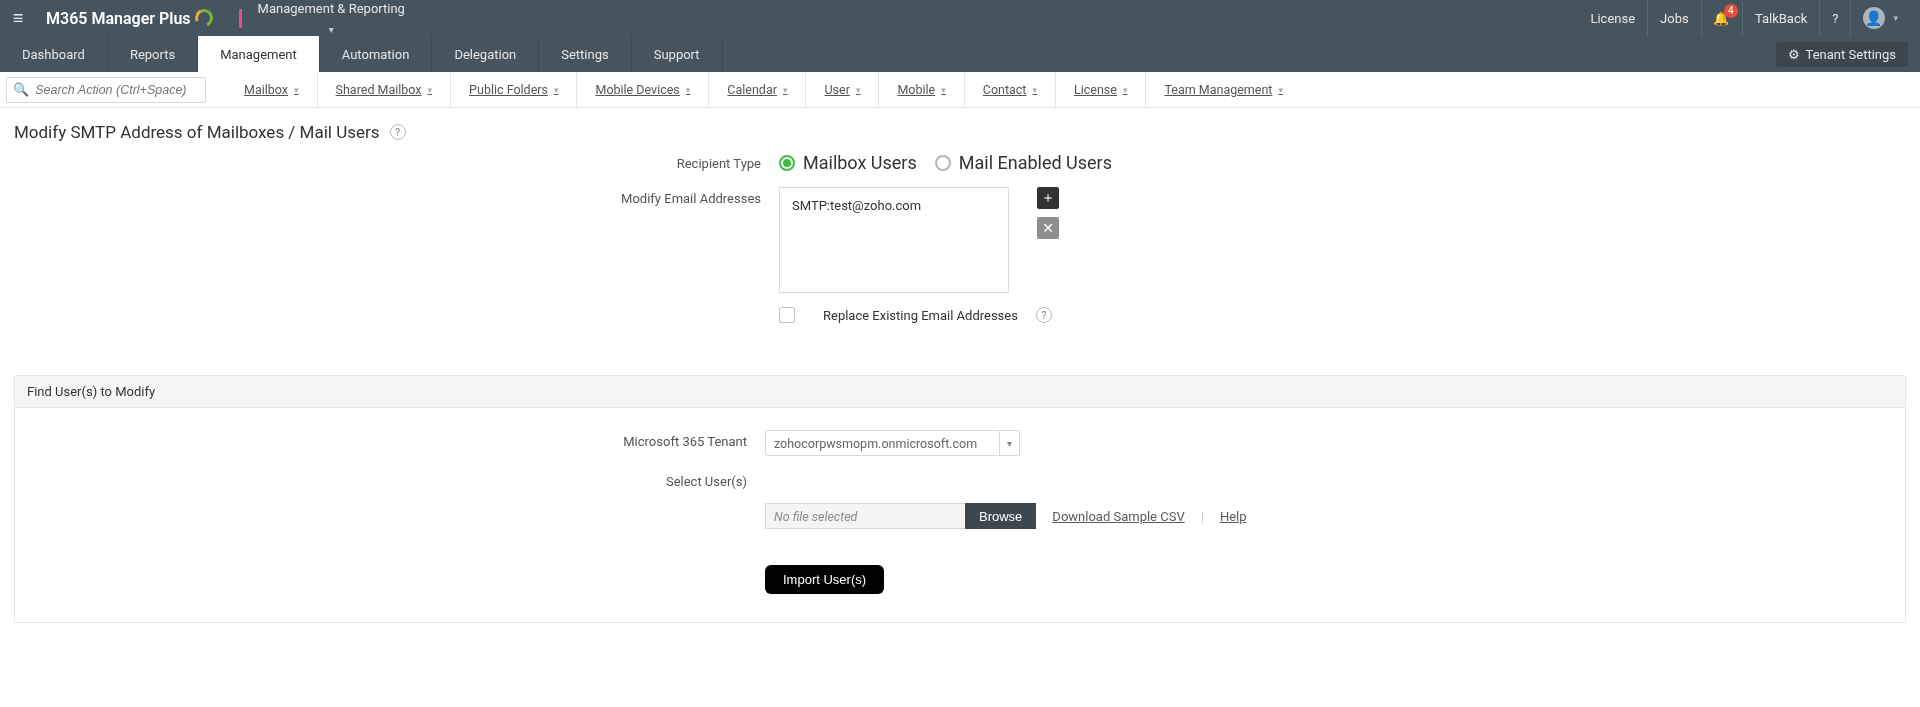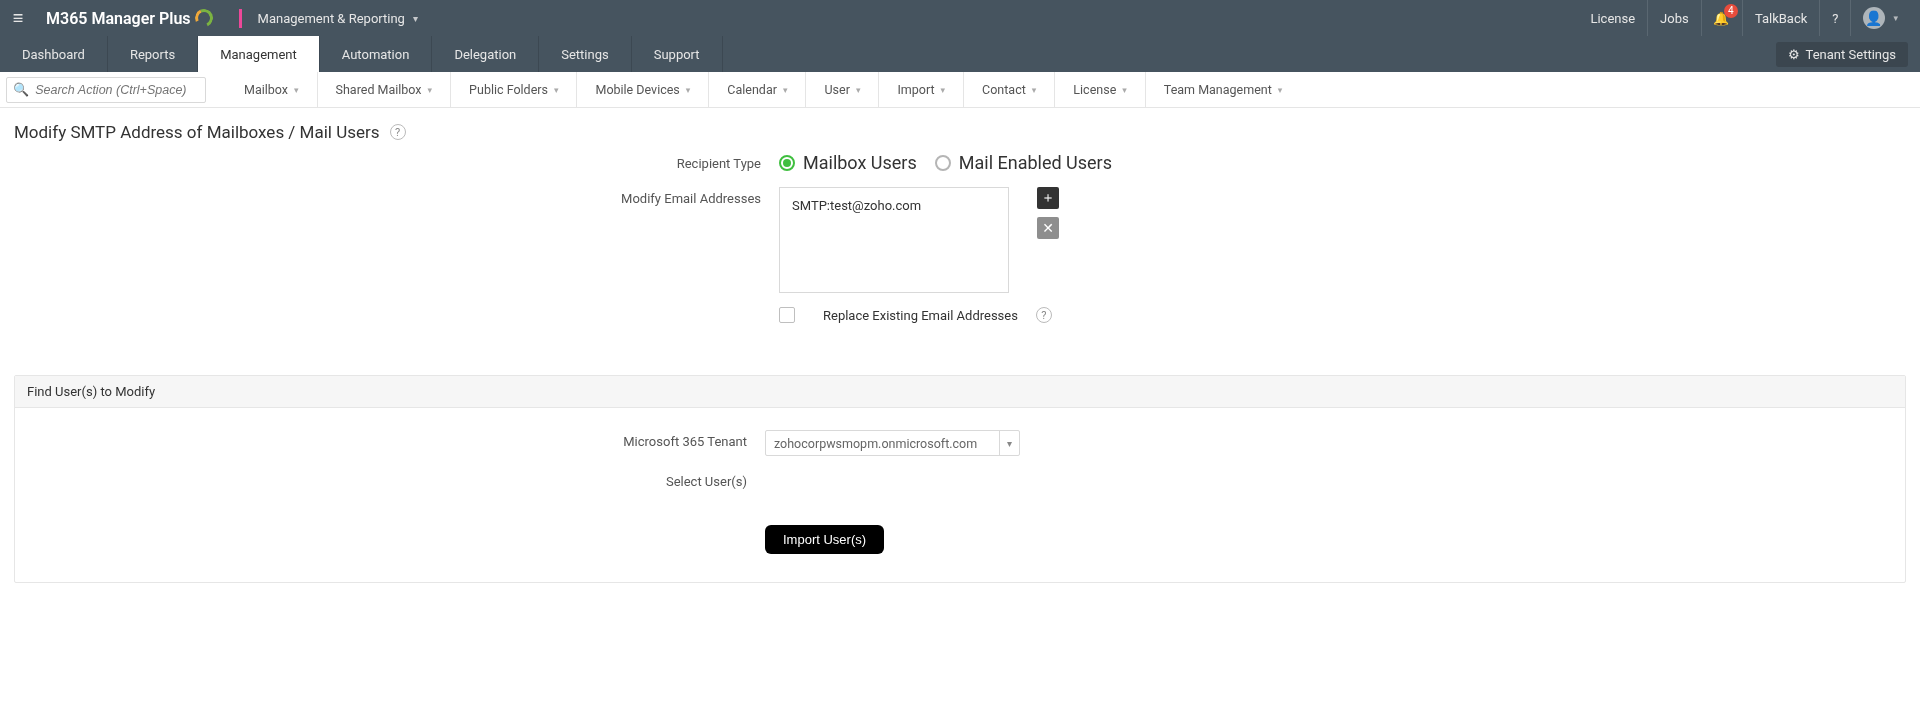--- a/index.html
+++ b/index.html
@@ -4,42 +4,42 @@
 <style>
   * { box-sizing: border-box; margin: 0; padding: 0; }
   body { font-family: -apple-system, "Segoe UI", Roboto, Arial, sans-serif; font-size: 13px; color: #333; background:#fff; }
 
   
   .topbar { height: 36px; background:#46545f; display:flex; align-items:center; color:#e6e6e6; font-size:13px; }
   .hamburger { width:36px; text-align:center; cursor:pointer; font-size:18px;}
   .brand { font-weight:600; font-size:16px; color:#fff; padding:0 10px; display:flex; align-items:center; gap:4px;}
   .brand-accent { display:inline-block; width:18px; height:18px; border:3px solid #7bb341; border-left-color:#f0a93a; border-radius:50%; border-bottom-color:transparent; transform:rotate(20deg);}
   .brand-wrap { display:flex; align-items:center; border-right:3px solid #ec4899; padding-right:16px;}
-  .topnav-left { display:flex; align-items:center; gap:8px; padding-left:16px; cursor:pointer;}
+  .topnav-left { display:flex; align-items:center; gap:8px; padding-left:16px; cursor:pointer;flex-direction:column;}
   .topnav-left .chev { font-size:10px; opacity:.8;}
   .topbar-right { margin-left:auto; display:flex; align-items:center; gap:0; padding-right:10px;}
   .topbar-right .tr-item { padding:0 12px; border-right:1px solid #5a6771; cursor:pointer; position:relative; display:flex; align-items:center; gap:6px; height:36px;}
   .topbar-right .tr-item:last-child { border-right:none;}
   .bell { position:relative; }
   .bell-badge { position:absolute; top:4px; right:4px; background:#e74c3c; color:#fff; font-size:10px; width:14px; height:14px; border-radius:50%; display:flex; align-items:center; justify-content:center; line-height:1;}
   .avatar { width:22px; height:22px; border-radius:50%; background:#aeb5ba; display:inline-flex; align-items:center; justify-content:center; color:#fff; font-size:14px;}
   .tri { font-size:9px; opacity:.7; margin-left:2px;}
 
   
   .navrow { height:36px; background:#46545f; display:flex; align-items:stretch; }
   .navtab { padding:0 22px; display:flex; align-items:center; color:#e6e6e6; cursor:pointer; font-size:13px; border-right:1px solid #3c4852;justify-content:flex-end;}
   .navtab.active { background:#fff; color:#333; }
   .navrow-right { margin-left:auto; display:flex; align-items:center; padding-right:6px;}
   .tenant-btn { background:#3b464f; color:#e6e6e6; padding:5px 12px; border-radius:3px; display:flex; align-items:center; gap:6px; cursor:pointer; font-size:13px; margin:4px 6px;}
 
   
   .toolbar { height:36px; border-bottom:1px solid #e5e5e5; display:flex; align-items:center; background:#fff; font-size:12.5px; color:#555;}
   .search-box { width:200px; height:26px; border:1px solid #d9d9d9; margin-left:6px; display:flex; align-items:center; padding:0 6px; color:#888; border-radius:2px; gap:6px;}
   .search-box input { border:none; outline:none; width:100%; font-size:12.5px; color:#333; font-style:italic;}
-  .tool-items { display:flex; align-items:center; gap:0; margin-left:20px;}
+  .tool-items { display:flex; align-items:center; gap:0; margin-left:20px;text-decoration:underline;}
   .tool-item { padding:0 18px; border-right:1px solid #e5e5e5; display:flex; align-items:center; gap:6px; cursor:pointer; height:36px; color:#555;}
   .tool-item .dd { font-size:9px; color:#aaa;}
 
   
   .page-head { padding:14px 14px 10px; display:flex; align-items:center; gap:10px; font-size:17px; color:#333; }
   .help-ico { width:16px; height:16px; border:1px solid #bbb; border-radius:50%; font-size:11px; color:#888; display:inline-flex; align-items:center; justify-content:center; cursor:pointer;}
 
   
   .form-wrap { max-width:1100px; margin:0 auto; padding:0 14px 20px;}
   .form-row { display:flex; align-items:flex-start; margin-bottom:14px;}
@@ -170,21 +170,21 @@
       </div>
     <div class="tool-item">
         <span>Calendar</span>
         <span class="dd">▾</span>
       </div>
     <div class="tool-item">
         <span>User</span>
         <span class="dd">▾</span>
       </div>
     <div class="tool-item">
-        <span>Import</span>
+        <span>Mobile</span>
         <span class="dd">▾</span>
       </div>
     <div class="tool-item">
         <span>Contact</span>
         <span class="dd">▾</span>
       </div>
     <div class="tool-item">
         <span>License</span>
         <span class="dd">▾</span>
       </div>
@@ -250,20 +250,32 @@
             <span>zohocorpwsmopm.onmicrosoft.com</span>
             <span class="sel-dd">▾</span>
           </div>
         </div>
       </div>
 
       <div class="form-row">
         <div class="form-label">Select User(s)</div>
       </div>
 
+      <div class="form-row">
+        <div class="form-label"></div>
+        <div class="form-field file-row">
+          <div class="file-box">
+            <div class="file-disp">No file selected</div>
+            <button class="browse-btn">Browse</button>
+          </div>
+          <span class="link">Download Sample CSV</span>
+          <span class="sep-pipe">|</span>
+          <span class="link">Help</span>
+        </div>
+      </div>
 
       <div class="import-wrap">
         <button class="import-btn">Import User(s)</button>
       </div>
 
     </div>
   </div>
 </div>
 
 </body></html>

